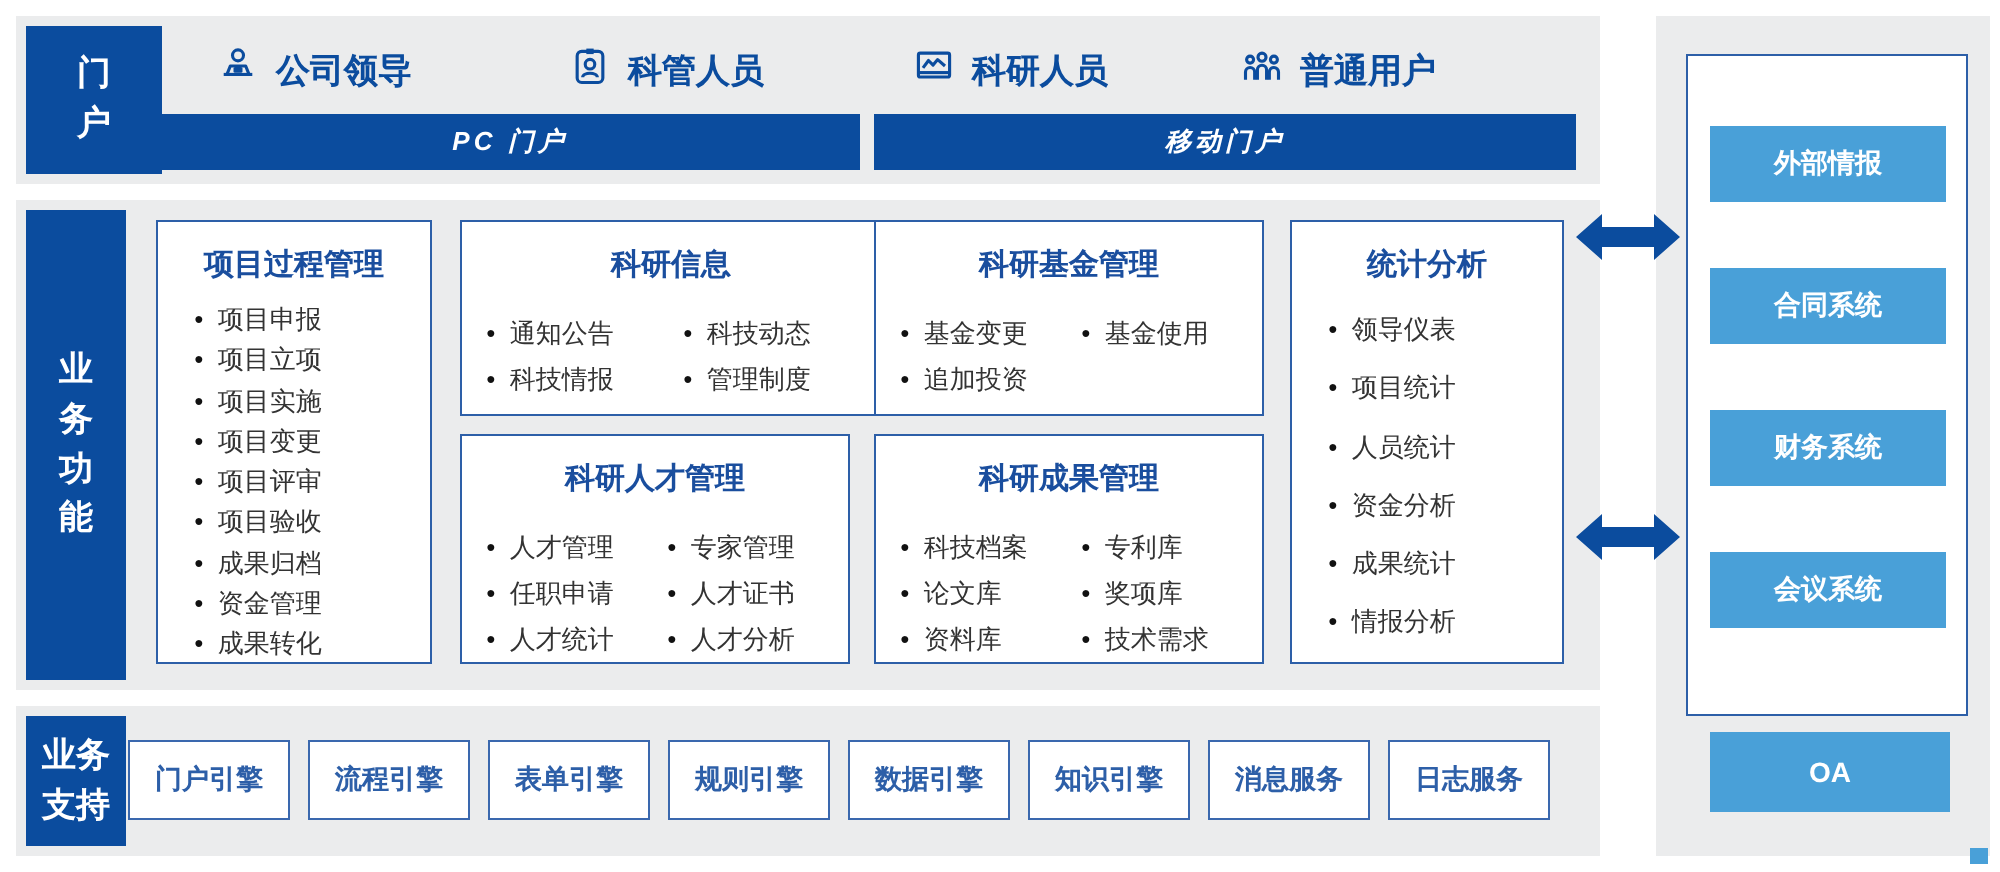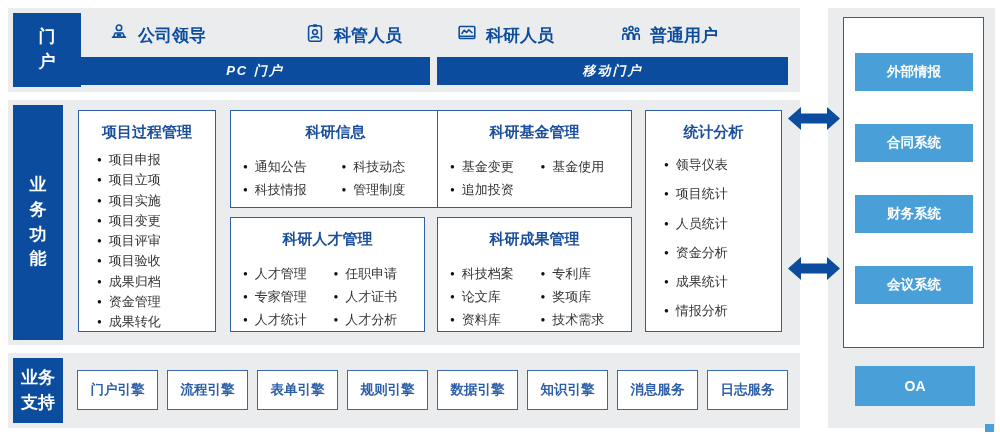--- a/index.html
+++ b/index.html
@@ -33,29 +33,29 @@
   }
   ul.items { list-style:none; margin:8px 0 0 0; padding:0 0 0 18px; }
   .item { font-size:13px; color:#333333; line-height:1.6; white-space:nowrap; }
   .item::before { content:"●"; font-size:8px; margin-right:7px; position:relative; top:-2px; color:#111; }
   ul.two-col { display:grid; grid-template-columns:1fr 1fr; padding-left:12px; margin-top:14px; }
   ul.two-col .item { line-height:1.75; }
   .spread .item { line-height:2.25; }
   .tall .item { line-height:1.56; }
 
   
-  .engines { position:absolute; left:69px; top:17px; display:flex; gap:9px; }
+  .engines { position:absolute; left:56px; top:17px; display:flex; gap:9px; }
   .engine {
     width:81px; height:40px; background:#fff; border:1.5px solid #3a68ae;
     box-sizing:border-box; display:flex; align-items:center; justify-content:center;
     color:#2d5fa8; font-size:13.5px; font-weight:bold; white-space:nowrap;
   }
 
   
-  .ext-box { position:absolute; left:15px; top:9px; width:141px; height:331px; background:#fff; border:1px solid #2d5fa8; box-sizing:border-box; }
+  .ext-box { position:absolute; left:15px; top:19px; width:141px; height:331px; background:#fff; border:1px solid #2d5fa8; box-sizing:border-box; }
   .sys-btn {
     position:absolute; left:11px; width:118px; height:38px; background:#49a0d8;
     color:#fff; font-weight:bold; font-size:13.5px;
     display:flex; align-items:center; justify-content:center; white-space:nowrap;
   }
   .oa-btn {
     position:absolute; left:27px; top:358px; width:120px; height:40px; background:#49a0d8;
     color:#fff; font-weight:bold; font-size:14px;
     display:flex; align-items:center; justify-content:center;
   }
@@ -77,21 +77,21 @@
         <svg width="22" height="22" viewBox="0 0 24 24" fill="none" stroke="#0b4c9e" stroke-width="1.7" stroke-linejoin="round">
           <circle cx="12" cy="6.2" r="3"></circle>
           <path d="M7.8 12 L16.2 12 L18 16.6 L6 16.6 Z"></path>
           <line x1="4.2" y1="16.6" x2="19.8" y2="16.6"></line>
           <rect x="10.4" y="13.4" width="3.2" height="1.4"></rect>
         </svg>
       </span>
       <span class="ulabel">公司领导</span>
     </div>
 
-    <div class="user-item" style="left:296px;">
+    <div class="user-item" style="left:276px;">
       <span>
         <svg width="22" height="22" viewBox="0 0 24 24" fill="none" stroke="#0b4c9e" stroke-width="1.7" stroke-linejoin="round">
           <rect x="5" y="4" width="14" height="17" rx="2.5"></rect>
           <line x1="10" y1="4" x2="14" y2="4" stroke-width="3"></line>
           <circle cx="12" cy="11" r="2.6"></circle>
           <path d="M8 18.2 c0-3 8-3 8 0"></path>
         </svg>
       </span>
       <span class="ulabel">科管人员</span>
     </div>
@@ -156,22 +156,22 @@
         <li class="item">科技动态</li>
         <li class="item">科技情报</li>
         <li class="item">管理制度</li>
       </ul>
     </div>
 
     <div class="func-box" style="left:222px;top:117px;width:195px;height:115px;">
       <div class="box-title">科研人才管理</div>
       <ul class="items two-col">
         <li class="item">人才管理</li>
+        <li class="item">专家管理</li>
         <li class="item">任职申请</li>
-        <li class="item">专家管理</li>
         <li class="item">人才证书</li>
         <li class="item">人才统计</li>
         <li class="item">人才分析</li>
       </ul>
     </div>
 
     <div class="func-box" style="left:429px;top:10px;width:195px;height:98px;">
       <div class="box-title">科研基金管理</div>
       <ul class="items two-col">
         <li class="item">基金变更</li>

